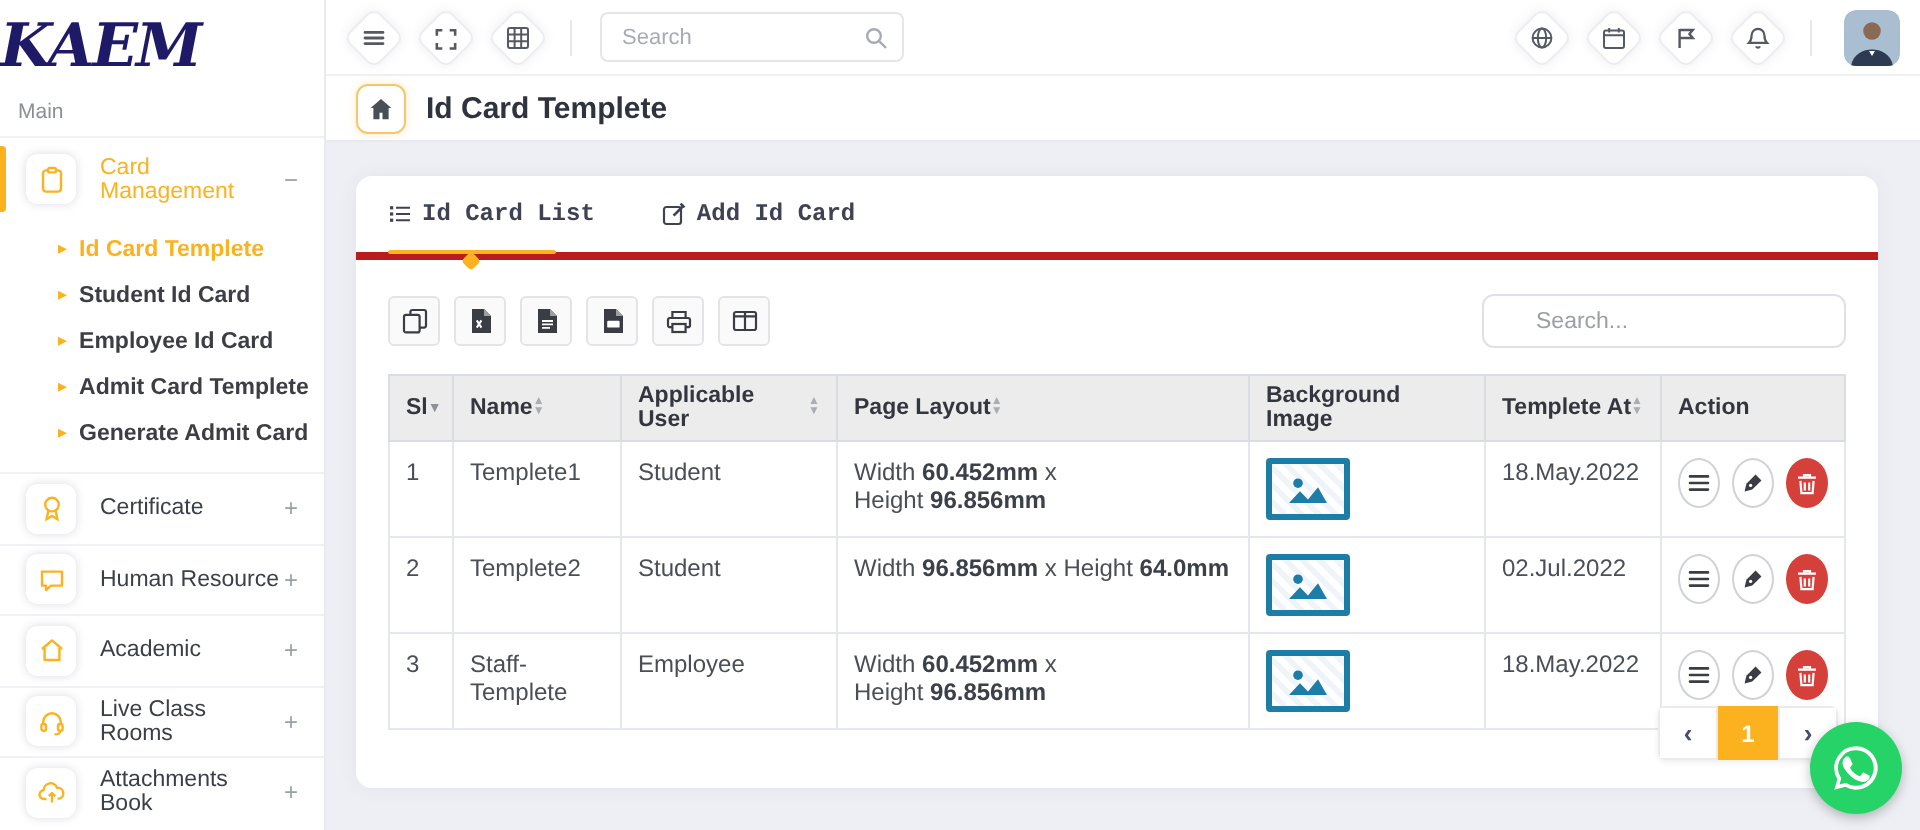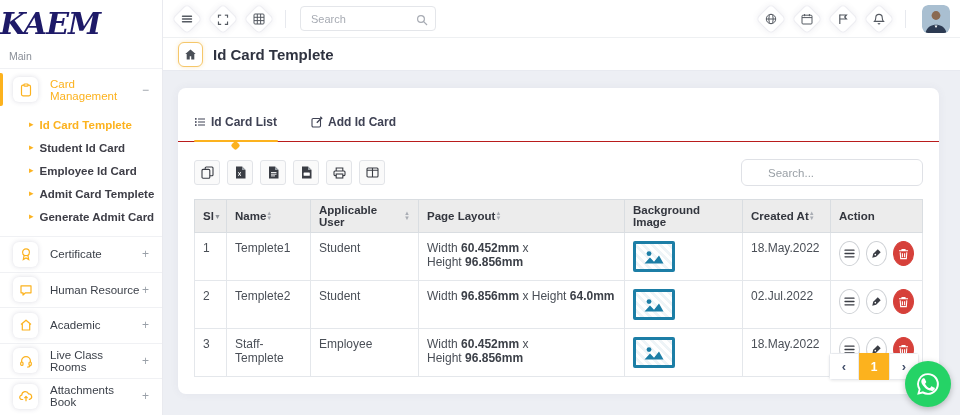--- a/index.html
+++ b/index.html
@@ -34,42 +34,42 @@
   
   .topbar { position:absolute; left:163px; top:0; right:0; height:38px; background:#fff;
     border-bottom:1px solid #eef0f2; display:flex; align-items:center; padding:0 10px 0 6px; }
   .diamond { width:22px; height:22px; border:1px solid #ececf1; border-radius:5px;
     background:#fff; transform:rotate(45deg); box-shadow:0 0 6px rgba(80,80,120,.10);
     display:flex; align-items:center; justify-content:center; margin:0 7px; color:#555a62;
     cursor:pointer; flex:0 0 auto; }
   .diamond > * { transform:rotate(-45deg); display:block; }
   .vsep { width:1px; height:18px; background:#e7e9ee; margin:0 8px; }
   .hsearch { position:relative; margin-left:6px; }
-  .hsearch input { width:136px; height:25px; border:1px solid #e4e6ea; border-radius:4px;
+  .hsearch input { width:152px; height:25px; border:1px solid #e4e6ea; border-radius:4px;
     font-size:11px; padding:0 26px 0 10px; color:#555; outline:none;
     font-family:"Liberation Sans", sans-serif; }
   .hsearch input::placeholder { color:#a7abb3; }
   .hsearch .mag { position:absolute; right:8px; top:6px; color:#a7abb3; }
   .topbar-right { margin-left:auto; display:flex; align-items:center; }
   .avatar { width:28px; height:28px; border-radius:6px; overflow:hidden; margin-left:8px; cursor:pointer; }
 
   
   .breadcrumb { position:absolute; left:163px; top:38px; right:0; height:33px; background:#fff;
     border-bottom:1px solid #e8eaf0; display:flex; align-items:center; padding-left:15px; }
   .home-btn { width:25px; height:25px; border:1px solid #f5c76a; border-radius:6px;
     background:#fff; box-shadow:0 0 4px rgba(240,170,40,.25); display:flex; align-items:center;
     justify-content:center; color:#4a4f57; cursor:pointer; }
   .page-title { margin-left:10px; font-size:15px; font-weight:700; color:#2f3340; }
 
   
   .content { position:absolute; left:163px; top:71px; right:0; bottom:0; background:#edeff4; }
   .card { position:absolute; left:15px; right:21px; top:17px; bottom:21px; background:#fff;
     border-radius:8px; box-shadow:0 0 10px rgba(60,70,110,.06); overflow:hidden; }
-  .tabs { position:relative; padding:27px 16px 0; border-bottom:1px solid #b91c1c;
-    display:flex; gap:34px; }
+  .tabs { position:relative; padding:12px 16px 0; border-bottom:4px solid #b91c1c;
+    display:flex; gap:34px;font-family:Liberation Mono, monospace; }
   .tab { display:flex; align-items:center; gap:5px; padding-bottom:12px;
     font-size:12px; font-weight:700; color:#3f4254; cursor:pointer; }
   .tab .ticon { color:#3f4254; display:flex; }
   .active-underline { position:absolute; left:16px; bottom:-1px; width:84px; height:2.5px;
     background:#fcb21e; border-radius:2px; }
   .active-underline::after { content:""; position:absolute; left:38px; top:2px; width:7px;
     height:7px; background:#fcb21e; border-radius:2px; transform:rotate(45deg); }
 
   .toolbar { display:flex; align-items:center; margin:17px 16px 0; }
   .tool-btn { width:26px; height:25px; border:1px solid #e2e4e8; border-radius:3px;
@@ -408,21 +408,21 @@
                 </span>
               </span>
             </th>
           <th>
               <span class="th-flex">
                 <span>Background Image</span>
               </span>
             </th>
           <th>
               <span class="th-flex">
-                <span>Created At</span>
+                <span>Templete At</span>
                 <span class="sort-both">
                   <span>▲</span>
                   <span>▼</span>
                 </span>
               </span>
             </th>
           <th>
               <span class="th-flex">
                 <span>Action</span>
               </span>

